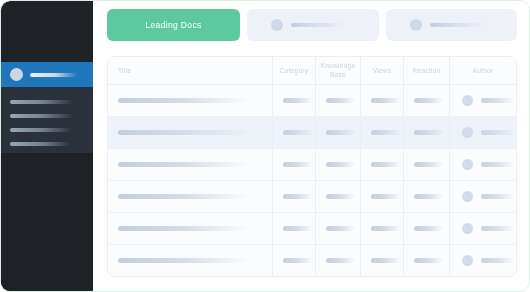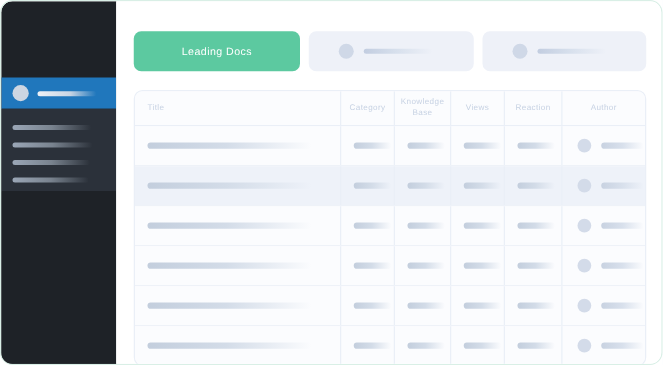--- a/index.html
+++ b/index.html
@@ -71,21 +71,21 @@
     width:92px; height:140px;
     background:#1e2227;
   }
 
   
   .content{
     position:absolute; left:92px; top:0;
     width:438px; height:292px;
     background:#ffffff;
     box-sizing:border-box;
-    padding:24px 14px 0 14px;
+    padding:8px 14px 0 14px;
   }
 
   
   .tabs{ display:flex; gap:7px; }
   .tab{
     height:32px; border-radius:6px;
     display:flex; align-items:center; justify-content:center;
     box-sizing:border-box;
   }
   .tab-active{

